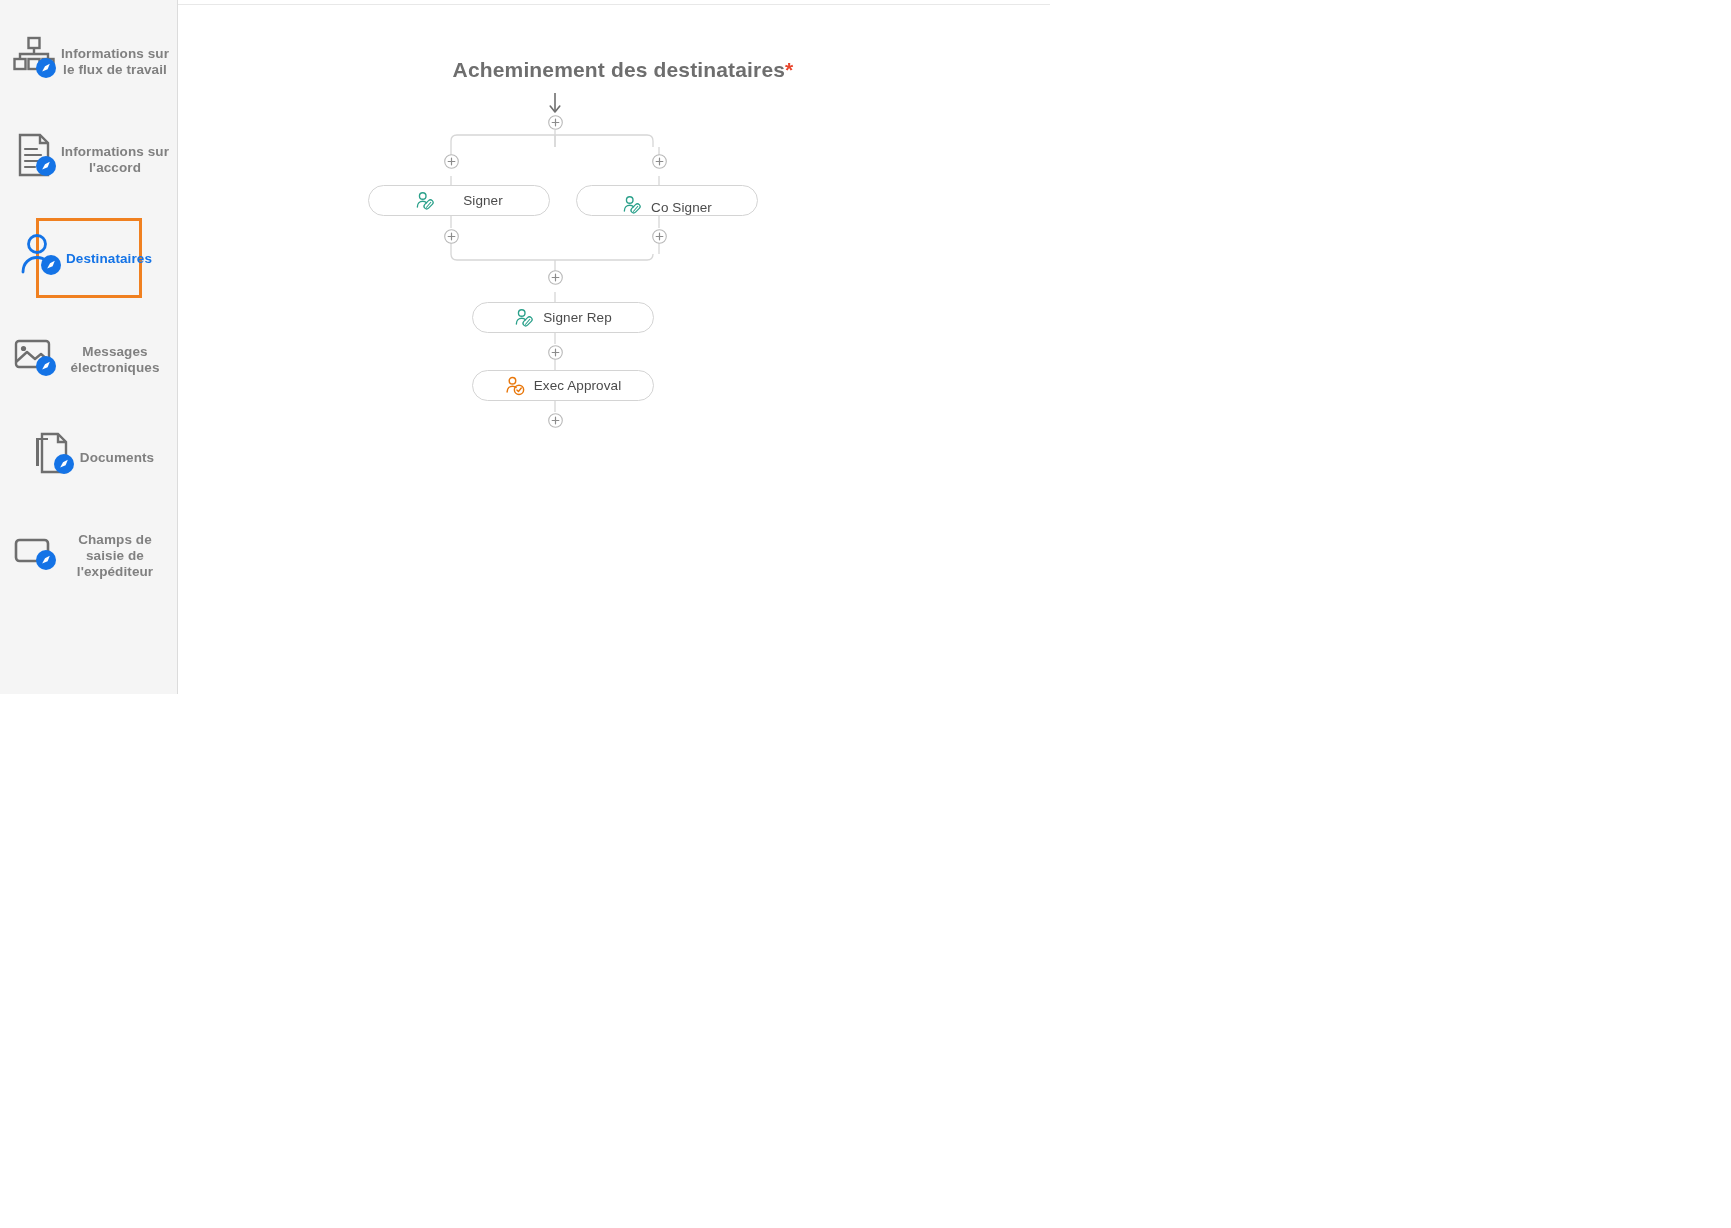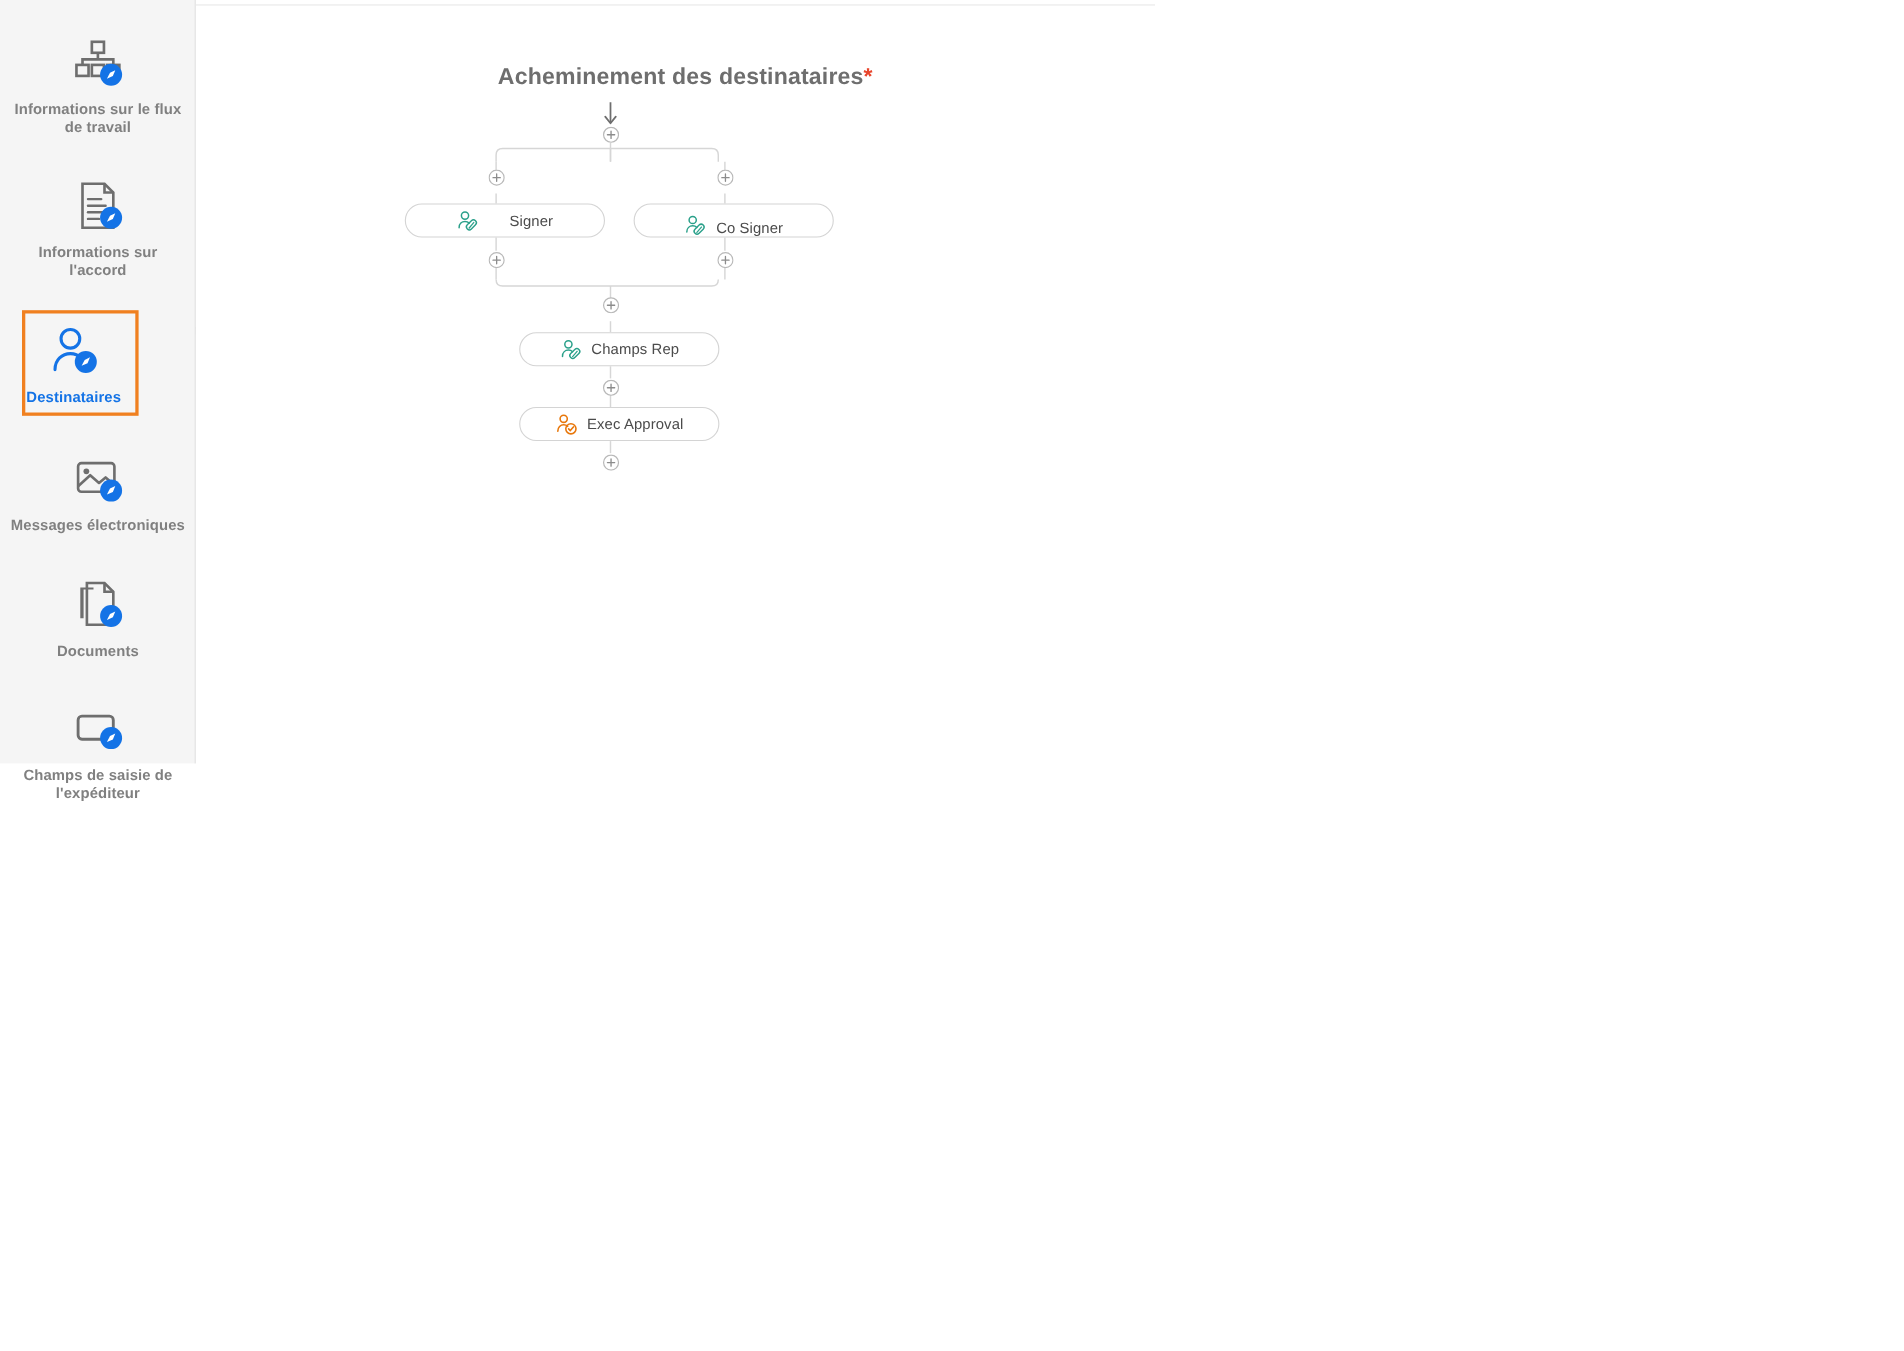--- a/index.html
+++ b/index.html
@@ -28,23 +28,23 @@
     border-right: 1px solid #dcdcdc;
     padding-top: 22px;
   }
 
   .nav-item {
     position: relative;
     width: 178px;
     padding: 10px 8px 12px 8px;
     margin-bottom: 16px;
     display: flex;
-    flex-direction: column;
+    flex-direction: row;
     align-items: center;
-    justify-content: flex-start;
+    justify-content: center;
     cursor: pointer;
     text-align: center;
   }
 
   .nav-icon {
     width: 56px;
     height: 52px;
     display: flex;
     align-items: center;
     justify-content: center;
@@ -56,21 +56,21 @@
     font-weight: bold;
     color: #808080;
     line-height: 1.18;
     letter-spacing: 0.1px;
     max-width: 160px;
   }
 
   .nav-item.selected {
     border: 3px solid #f08020;
     width: 106px;
-    margin-left: 20px;
+    margin-left: 36px;
     padding: 8px 16px 6px 4px;
     margin-bottom: 22px;
   }
   .nav-item.selected .nav-label {
     color: #1473e6;
   }
 
   
   #collapse-handle {
     position: absolute;
@@ -379,21 +379,21 @@
 
       <div class="pill" style="left:294px; top:302px; width:182px;">
         <span class="pill-icon">
           <svg width="20" height="20" viewBox="0 0 22 22">
             <circle cx="8.5" cy="5.5" r="3.6" fill="none" stroke="#2aa08a" stroke-width="1.5"></circle>
             <path d="M2.6 17.6 c0 -3.9 2.7 -6.3 5.9 -6.3 c1.6 0 3.1 0.6 4.2 1.7" fill="none" stroke="#2aa08a" stroke-width="1.5" stroke-linecap="round"></path>
             <path d="M19 10.6 c1.1 1.1 1.1 3 0 4.1 l-4.1 4.1 c-1.1 1.1 -3 1.1 -4.1 0 c-1.1 -1.1 -1.1 -3 0 -4.1 l4.1 -4.1 c1.1 -1.1 3 -1.1 4.1 0 z" fill="none" stroke="#2aa08a" stroke-width="1.4"></path>
             <path d="M12.3 18.4 L17.6 12.1" stroke="#2aa08a" stroke-width="1.2"></path>
           </svg>
         </span>
-        <span class="pill-label">Champs Rep</span>
+        <span class="pill-label">Signer Rep</span>
       </div>
 
       <div class="pill" style="left:294px; top:370px; width:182px;">
         <span class="pill-icon">
           <svg width="20" height="20" viewBox="0 0 22 22">
             <circle cx="8.2" cy="5.2" r="3.6" fill="none" stroke="#e8770b" stroke-width="1.6"></circle>
             <path d="M2.3 17.6 c0 -3.9 2.7 -6.4 5.9 -6.4 c1.5 0 2.9 0.5 4 1.5" fill="none" stroke="#e8770b" stroke-width="1.6" stroke-linecap="round"></path>
             <circle cx="15.4" cy="15.2" r="5.1" fill="none" stroke="#e8770b" stroke-width="1.6"></circle>
             <path d="M13.1 15.3 L14.8 17 L17.9 13.3" fill="none" stroke="#e8770b" stroke-width="1.6" stroke-linecap="round" stroke-linejoin="round"></path>
           </svg>

